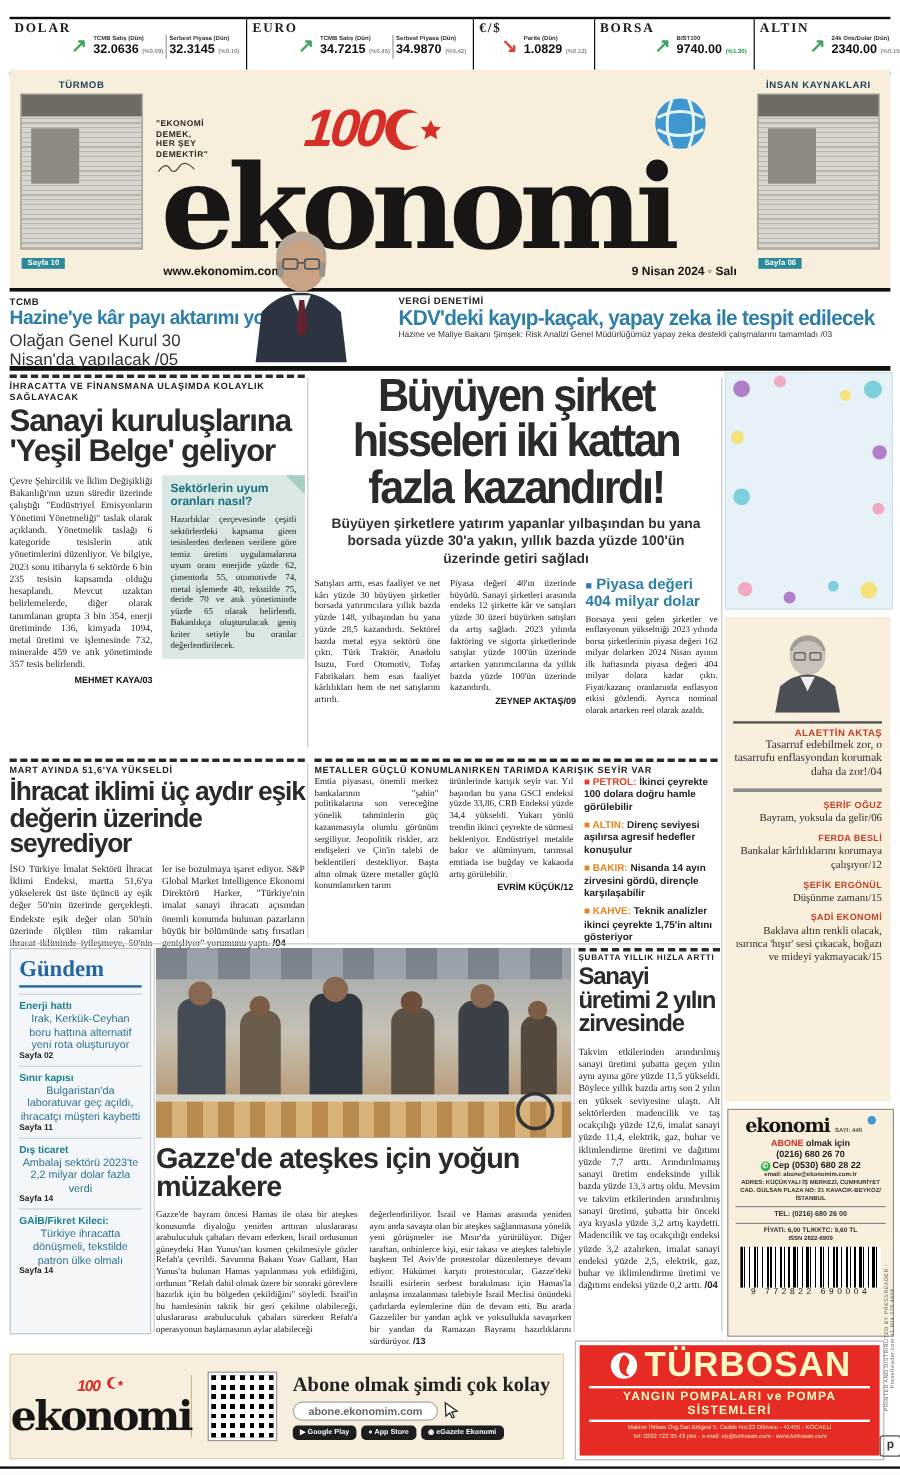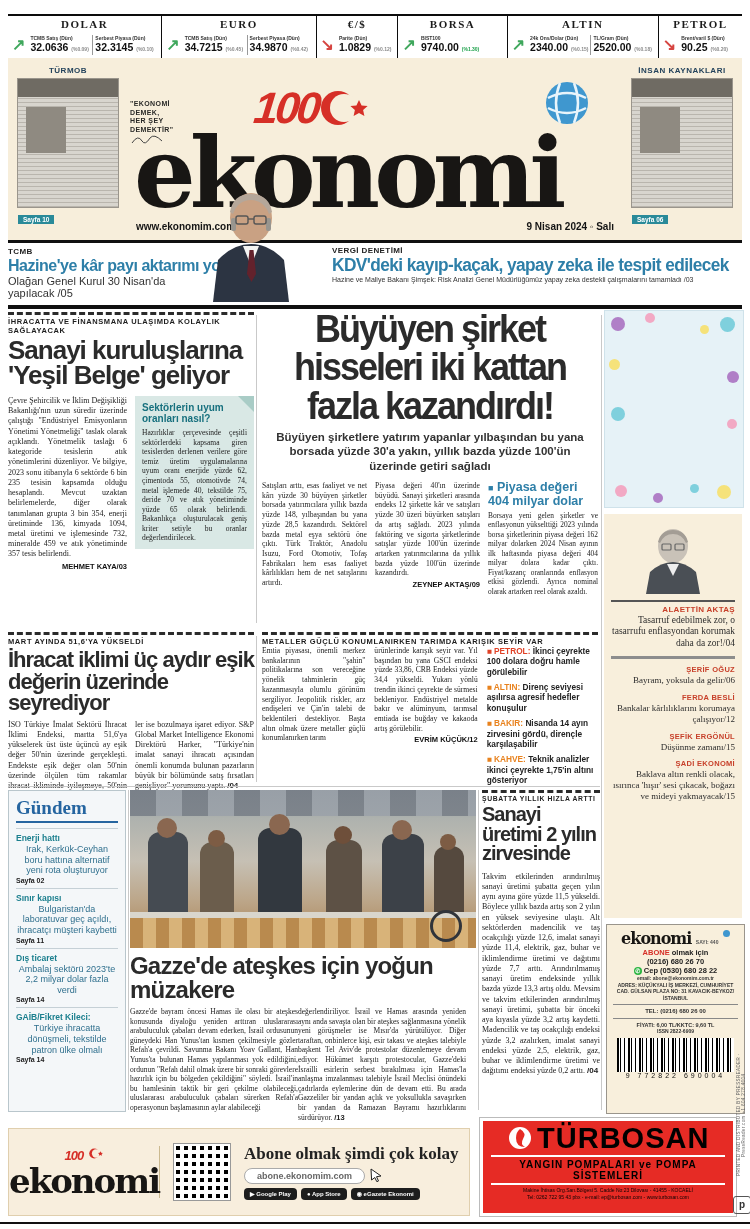--- a/index.html
+++ b/index.html
@@ -2,21 +2,21 @@
 <html><head>
 <meta charset="utf-8">
 <style>
   html,body{margin:0;padding:0;background:#e9e9e9;}
   #page{position:relative;width:750px;height:1229px;background:#fff;margin:0 auto;
         font-family:"Liberation Sans",sans-serif;color:#1c1c1c;overflow:hidden;}
   .abs{position:absolute;}
   
   .ticker{top:14px;left:8px;width:734px;height:44px;display:flex;
           border-top:2px solid #0c0c0c;border-bottom:2px solid #0c0c0c;}
-  .tcell{flex:1;border-right:1px solid #0c0c0c;padding:2px 4px 1px;display:flex;flex-direction:column;}
+  .tcell{flex:1;border-right:1px solid #0c0c0c;padding:2px 4px 1px;display:flex;flex-direction:row;}
   .tcell:last-child{border-right:none;}
   .t-title{font-family:"Liberation Serif",serif;font-weight:bold;font-size:11px;letter-spacing:1.5px;text-align:center;line-height:12px;}
   .t-row{display:flex;align-items:center;flex:1;}
   .t-arrow{font-size:16px;font-weight:bold;line-height:14px;margin-right:3px;}
   .up{color:#3fa75c;} .down{color:#d64541;}
   .t-sub{flex:1;padding:0 2px;border-right:1px solid #999;}
   .t-sub:last-child{border-right:none;}
   .t-lab{font-size:5px;font-weight:bold;color:#333;line-height:6px;white-space:nowrap;}
   .t-val{font-size:10.5px;font-weight:bold;color:#101010;line-height:12px;white-space:nowrap;}
   .t-pct{font-size:5px;color:#8a8a8a;font-weight:bold;}
@@ -36,21 +36,21 @@
          letter-spacing:-6px;line-height:90px;color:#181614;}
   .logo100{left:246px;top:28px;display:flex;align-items:center;color:#d62f27;}
   .logo100-num{font-size:44px;font-weight:900;font-style:italic;letter-spacing:-3px;transform:skewX(-6deg);line-height:40px;}
   .mast-web{left:128px;bottom:8px;font-size:10px;font-weight:bold;color:#141414;}
   .mast-date{right:128px;bottom:8px;font-size:10px;font-weight:bold;color:#141414;}
   .globe{right:152px;top:22px;}
   
   .teasers{top:240px;left:8px;width:734px;height:62px;border-top:3px solid #101010;border-bottom:4px solid #101010;}
   .kick{font-size:8px;font-weight:bold;letter-spacing:.4px;color:#222;}
   .teaser-h{font-weight:bold;color:#2e7fa8;letter-spacing:-.5px;white-space:nowrap;}
-  .teaser-sub{font-size:11px;color:#333;}
+  .teaser-sub{font-size:14px;color:#333;}
   
   .dkick{border-top:3px dashed #2b2b2b;padding-top:2px;font-size:7.5px;font-weight:bold;letter-spacing:.6px;color:#1d1d1d;}
   .hl{font-weight:bold;color:#2b2b2b;letter-spacing:-1px;line-height:.98;}
   .cols{display:flex;}
   .bt{font-family:"Liberation Serif",serif;font-size:8px;line-height:1.28;text-align:justify;color:#222;}
   .byline{font-size:7.5px;font-weight:bold;text-align:right;color:#111;margin-top:2px;}
   .slug{font-weight:bold;font-family:"Liberation Sans",sans-serif;}
   
   .teal-box{background:#d9e8e5;padding:6px 7px;position:relative;}
   .teal-box:after{content:"";position:absolute;right:0;top:0;border-style:solid;border-width:0 16px 16px 0;
@@ -108,21 +108,21 @@
   .qr{width:52px;height:52px;margin:0 14px;background:
       repeating-linear-gradient(0deg,#000 0 4px,#fff 4px 8px),
       repeating-linear-gradient(90deg,#000 0 4px,#fff 4px 8px);background-blend-mode:screen;border:2px solid #fff;outline:1px solid #999;}
   .sub-title{font-family:"Liberation Serif",serif;font-weight:bold;font-size:17px;color:#222;}
   .pill{display:inline-block;background:#fff;border:1px solid #aaa;border-radius:9px;
         font-size:9px;font-weight:bold;color:#666;padding:2px 12px;margin:4px 0;}
   .badges{display:flex;gap:4px;}
   .badge{background:#1d1d1d;color:#fff;border-radius:4px;font-size:6px;font-weight:bold;padding:2px 6px;line-height:8px;}
   
   .ad{left:480px;top:1118px;width:256px;height:98px;background:#e62b25;border:3px solid #fff;outline:1px solid #bbb;
-      box-sizing:border-box;text-align:center;color:#000000;padding-top:2px;}
+      box-sizing:border-box;text-align:center;color:#fef9c3;padding-top:2px;}
   .ad-brand{font-size:29px;font-weight:900;letter-spacing:1px;line-height:30px;display:inline-block;vertical-align:middle;}
   .ad-tag{border-top:2px solid #fff;border-bottom:2px solid #fff;margin:2px 8px;padding:2px 0;
           font-size:10px;font-weight:bold;letter-spacing:1px;}
   .ad-addr{font-size:5px;line-height:7px;opacity:.95;}
   
   .pr{left:736px;top:1035px;width:13px;height:160px;writing-mode:vertical-rl;transform:rotate(180deg);
       font-size:4.5px;color:#666;letter-spacing:.4px;text-align:center;}
   .pr-logo{left:733px;top:1196px;width:16px;height:16px;border:1px solid #555;border-radius:3px;
            font-weight:bold;font-size:10px;color:#333;text-align:center;line-height:15px;}
   .vline{width:1px;background:#c9c9c9;}
@@ -427,21 +427,21 @@
     <div class="head" style="left:262px;top:30px;width:20px;height:20px;background:#8a6750"></div>
     <div class="person" style="left:304px;top:56px;width:30px;height:78px;background:#55493e"></div>
     <div class="head" style="left:310px;top:44px;width:16px;height:16px;background:#7d5c44"></div>
     <div class="cloth"></div>
     <div class="table"></div>
     <div class="wheel"></div>
   </div>
 
   <div class="abs" style="left:130px;top:954px;width:346px">
     <div class="hl" style="font-size:24px;letter-spacing:-.8px;margin-bottom:6px">Gazze'de ateşkes için yoğun müzakere</div>
-    <div class="cols" style="">
+    <div class="cols" style="gap:10px">
       <div style="width:168px">
           <div class="bt" style="font-size:7.5px">Gazze'de bayram öncesi Hamas ile olası bir ateşkes konusunda diyaloğu yeniden arttıran uluslararası arabuluculuk çabaları devam ederken, İsrail ordusunun güneydeki Han Yunus'tan kısmen çekilmesiyle gözler Refah'a çevrildi. Savunma Bakanı Yoav Gallant, Han Yunus'ta bulunan Hamas yapılanması yok edildiğini, ordunun "Refah dahil olmak üzere bir sonraki görevlere hazırlık için bu bölgeden çekildiğini" söyledi. İsrail'in bu hamlesinin taktik bir geri çekilme olabileceği, uluslararası arabuluculuk çabaları sürerken Refah'a operasyonun başlamasının aylar alabileceği</div>
         </div>
       <div style="width:168px">
           <div class="bt" style="font-size:7.5px"><span>değerlendiriliyor. İsrail ve Hamas arasında yeniden aynı anda savaşta olan bir ateşkes sağlanmasına yönelik yeni görüşmeler ise Mısır'da yürütülüyor. Diğer taraftan, onbinlerce kişi, esir takası ve ateşkes talebiyle başkent Tel Aviv'de protestolar düzenlemeye devam ediyor. Hükümet karşıtı protestocular, Gazze'deki İsrailli esirlerin serbest bırakılması için Hamas'la anlaşma imzalanması talebiyle İsrail Meclisi önündeki çadırlarda eylemlerine dün de devam etti. Bu arada Gazzeliler bir yandan açlık ve yoksullukla savaşırken bir yandan da Ramazan Bayramı hazırlıklarını sürdürüyor.</span> <span class="slug">/13</span></div>
         </div>
     </div>
   </div>
 
   <div class="abs" style="left:482px;top:790px;width:118px">

